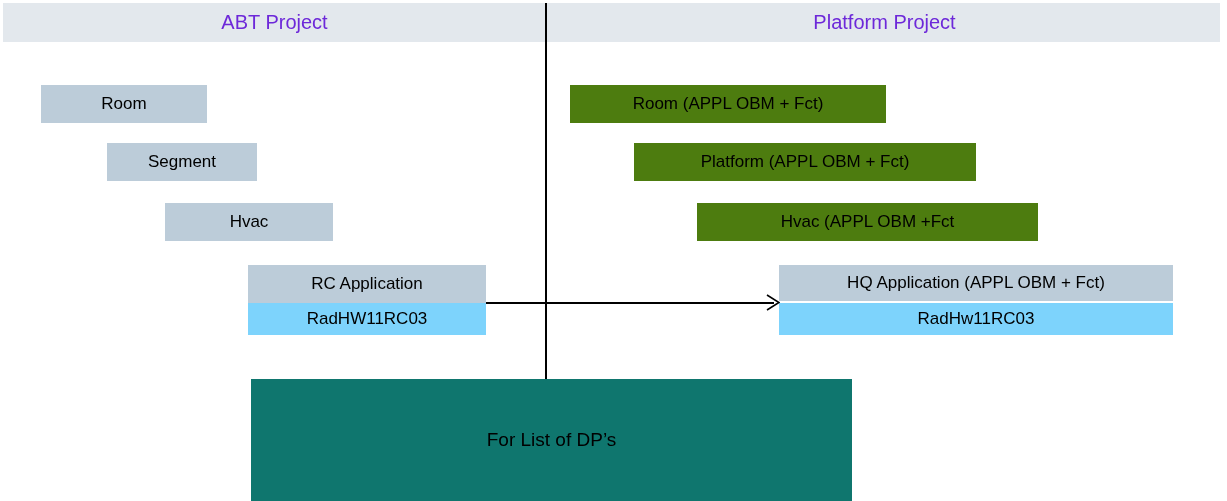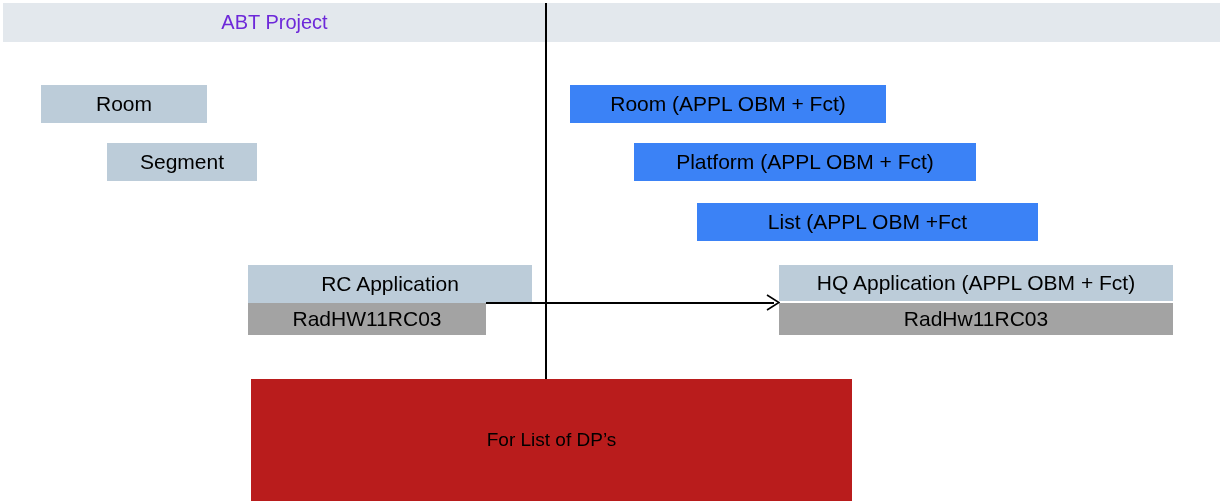--- a/index.html
+++ b/index.html
@@ -51,29 +51,29 @@
     height: 376px;
     background: #000000;
   }
 
   
   .box {
     position: absolute;
     display: flex;
     align-items: center;
     justify-content: center;
-    font-size: 21px;
+    font-size: 17px;
     color: #000000;
     white-space: nowrap;
     box-sizing: border-box;
   }
   .box.blue  { background: #bcccd9; }
-  .box.green { background: #3b82f6; }
-  .box.peach { background: #a3a3a3; }
-  .box.pink  { background: #b91c1c; }
+  .box.green { background: #4d7c0f; }
+  .box.peach { background: #7dd3fc; }
+  .box.pink  { background: #0f766e; }
 
   .box.pink {
     flex-direction: column;
     justify-content: center;
     line-height: 1.45;
     font-size: 19px;
   }
   .pink-line { display: block; }
 
   
@@ -93,37 +93,39 @@
     height: 17px;
   }
 </style>
 </head>
 <body>
 
 <div id="canvas">
 
   <div class="header-band"></div>
   <div class="header-title left">ABT Project</div>
+  <div class="header-title right">Platform Project</div>
 
   <div class="divider"></div>
 
   <div class="box blue" style="left:41px; top:85px; width:166px; height:38px;">Room</div>
 
   <div class="box blue" style="left:107px; top:143px; width:150px; height:38px;">Segment</div>
 
+  <div class="box blue" style="left:165px; top:203px; width:168px; height:38px;">Hvac</div>
 
-  <div class="box blue" style="left:248px; top:265px; width:284px; height:38px;">RC Application</div>
+  <div class="box blue" style="left:248px; top:265px; width:238px; height:38px;">RC Application</div>
 
   <div class="box peach" style="left:248px; top:303px; width:238px; height:32px;">RadHW11RC03</div>
 
   <div class="box green" style="left:570px; top:85px; width:316px; height:38px;">Room (APPL OBM + Fct)</div>
 
   <div class="box green" style="left:634px; top:143px; width:342px; height:38px;">Platform (APPL OBM + Fct)</div>
 
-  <div class="box green" style="left:697px; top:203px; width:341px; height:38px;">List (APPL OBM +Fct</div>
+  <div class="box green" style="left:697px; top:203px; width:341px; height:38px;">Hvac (APPL OBM +Fct</div>
 
   <div class="box blue" style="left:779px; top:265px; width:394px; height:36px;">HQ Application  (APPL OBM + Fct)</div>
 
   <div class="box peach" style="left:779px; top:303px; width:394px; height:32px;">RadHw11RC03</div>
 
   <div class="arrow-line"></div>
   <svg class="arrow-head" viewBox="0 0 14 17">
     <polyline points="1,1 13,8.5 1,16" fill="none" stroke="#000000" stroke-width="1.6"></polyline>
   </svg>
 

